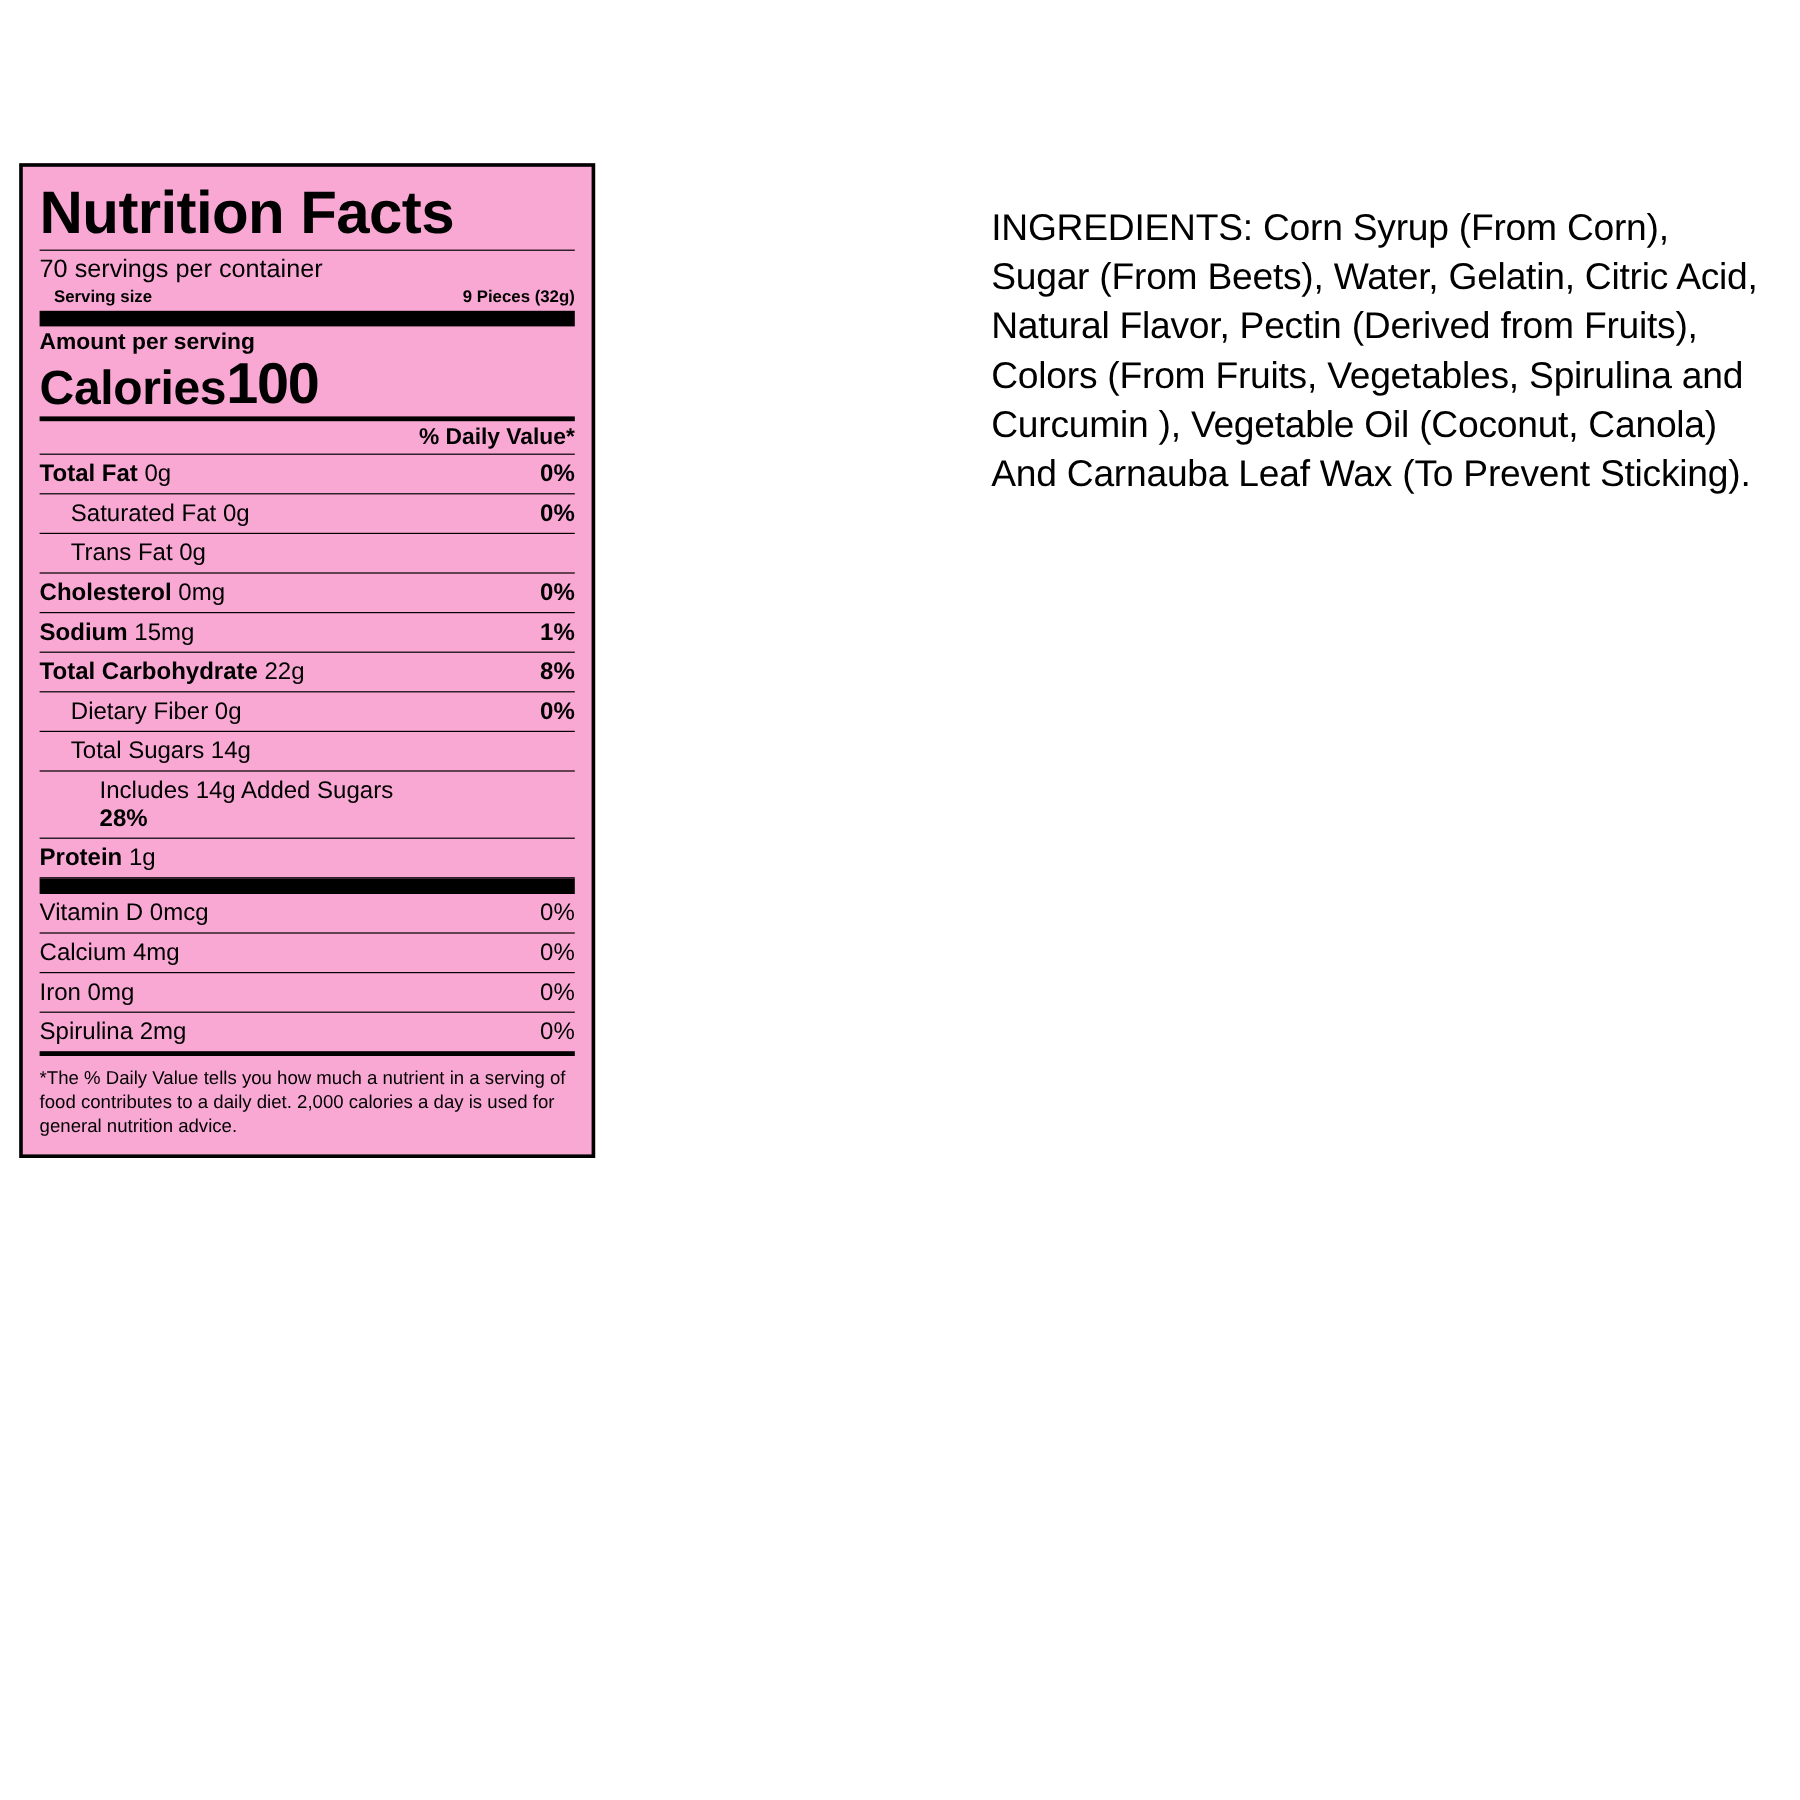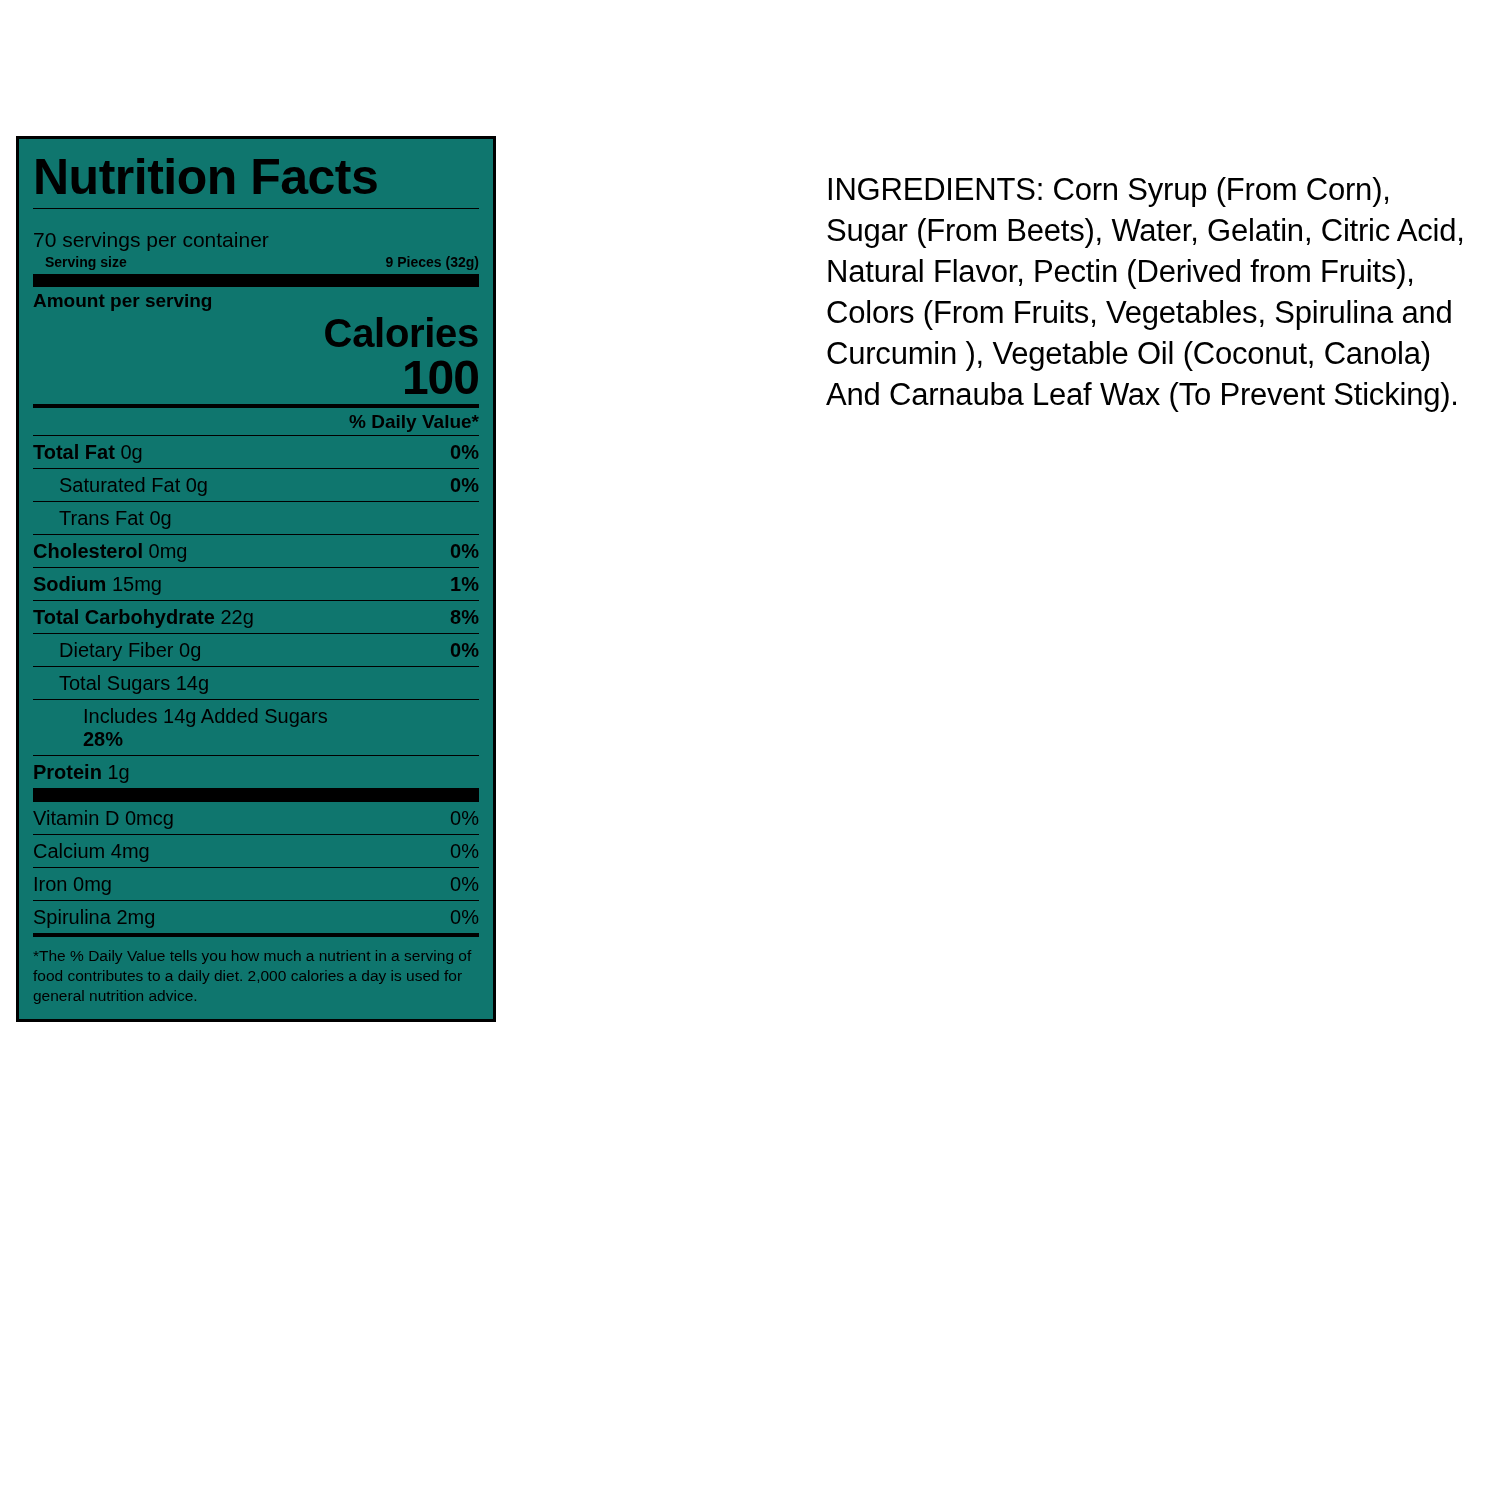--- a/index.html
+++ b/index.html
@@ -17,21 +17,21 @@
   }
 
   
   .nf-panel {
     position: absolute;
     left: 16px;
     top: 136px;
     width: 480px;
     box-sizing: border-box;
     border: 3px solid #000;
-    background: #0f766e;
+    background: #f9a8d4;
     padding: 10px 14px 14px 14px;
   }
 
   .nf-inner { width: 100%; }
 
   .nf-title {
     font-size: 50px;
     font-weight: bold;
     letter-spacing: -0.5px;
     line-height: 1.05;
@@ -39,21 +39,21 @@
     white-space: nowrap;
   }
 
   .rule-thin { border-bottom: 1px solid #000; }
   .rule-med  { border-bottom: 4px solid #000; }
   .rule-black-band { height: 13px; background: #000; }
 
   .nf-servings {
     font-size: 21px;
     line-height: 1.22;
-    padding: 18px 0 1px 0;
+    padding: 3px 0 1px 0;
   }
 
   .nf-serving-size {
     display: flex;
     justify-content: space-between;
     align-items: baseline;
     font-size: 14px;
     font-weight: bold;
     padding: 1px 0 4px 0;
     margin-left: 12px;
@@ -63,21 +63,20 @@
     font-size: 19px;
     font-weight: bold;
     padding: 4px 0 0 0;
     line-height: 1.1;
   }
 
   .nf-cal-row {
     display: flex;
     align-items: flex-end;
     padding: 0 0 2px 0;
-    flex-direction: column;
   }
   .nf-cal-label {
     font-size: 40px;
     font-weight: bold;
     line-height: 1.05;
     letter-spacing: -0.3px;
   }
   .nf-cal-value {
     font-size: 48px;
     font-weight: bold;

